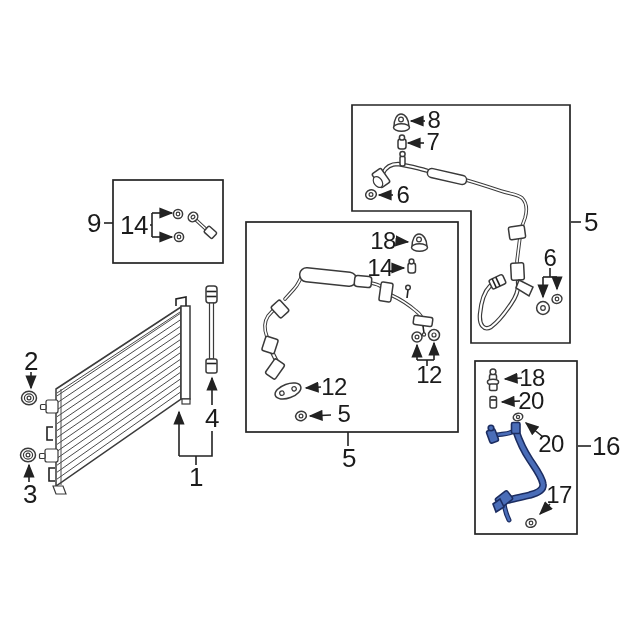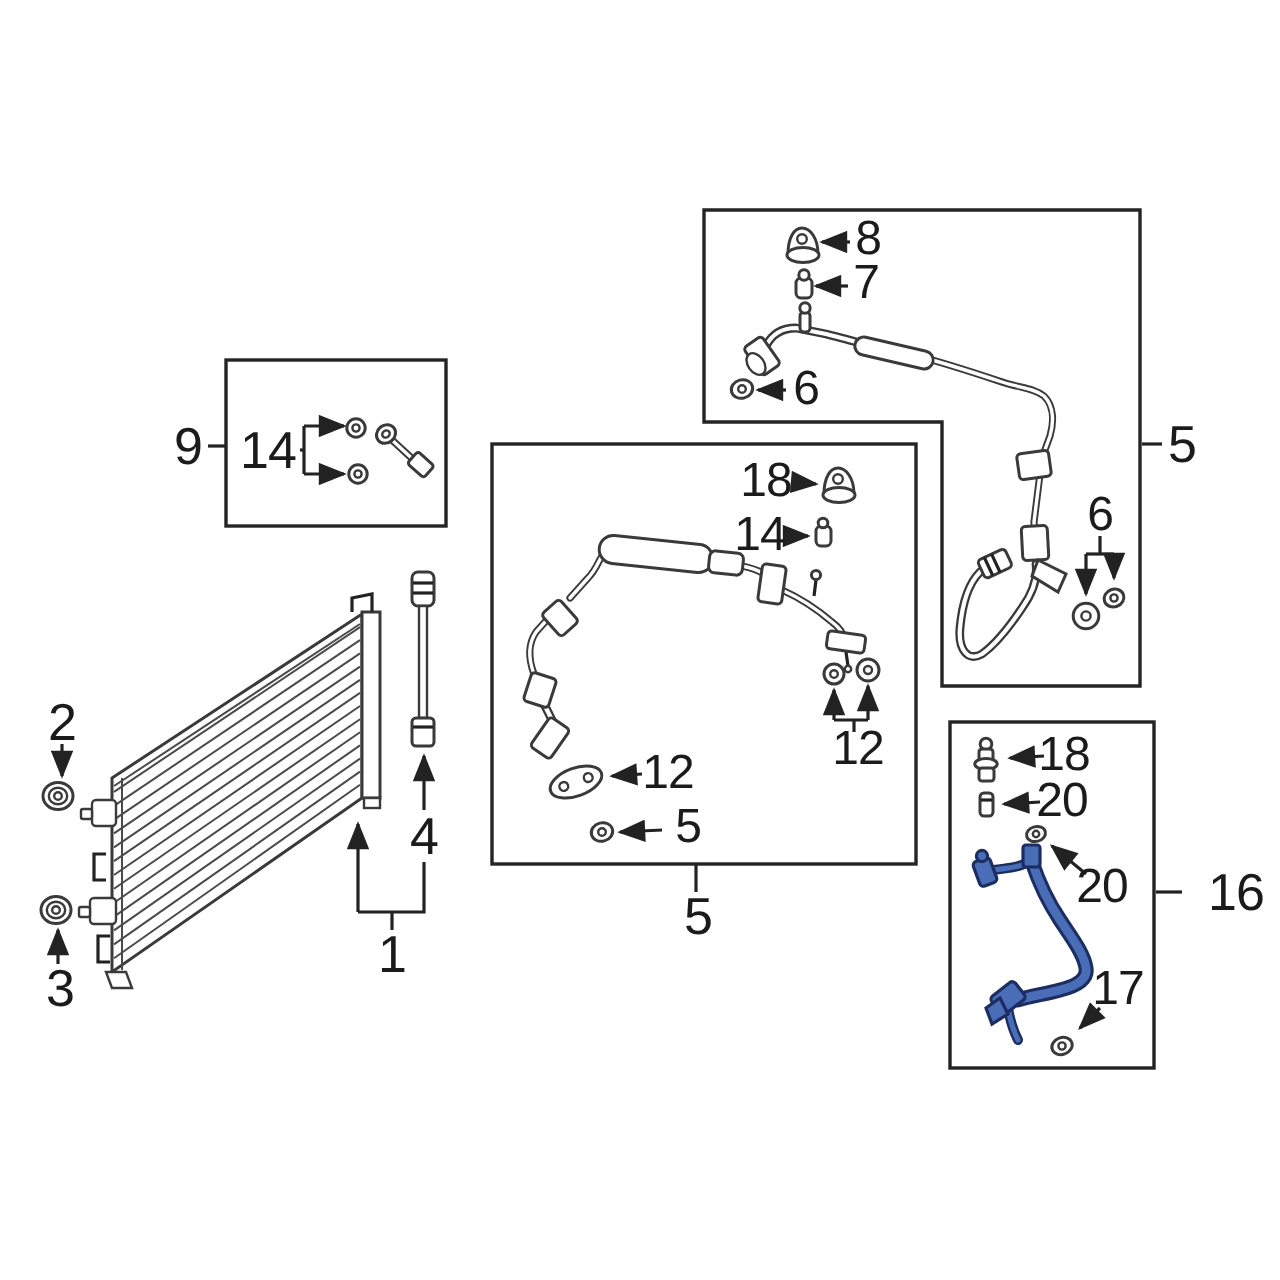--- a/index.html
+++ b/index.html
@@ -306,19 +306,19 @@
 <div class="callout sm" style="left:433px;top:142px;">7</div>
 <div class="callout sm" style="left:434px;top:120px;">8</div>
 <div class="callout" style="left:94px;top:223px;">9</div>
 <div class="callout" style="left:134px;top:225px;">14</div>
 <div class="callout" style="left:349px;top:458px;">5</div>
 <div class="callout sm" style="left:334px;top:387px;">12</div>
 <div class="callout sm" style="left:429px;top:375px;">12</div>
 <div class="callout sm" style="left:344px;top:414px;">5</div>
 <div class="callout sm" style="left:380px;top:268px;">14</div>
 <div class="callout sm" style="left:383px;top:241px;">18</div>
-<div class="callout" style="left:606px;top:446px;margin-left:12px;">16</div>
+<div class="callout" style="left:606px;top:446px;">16</div>
 <div class="callout sm" style="left:559px;top:495px;">17</div>
 <div class="callout sm" style="left:532px;top:378px;">18</div>
 <div class="callout sm" style="left:531px;top:401px;">20</div>
 <div class="callout sm" style="left:551px;top:444px;">20</div>
 
 </div>
 
 </body></html>

